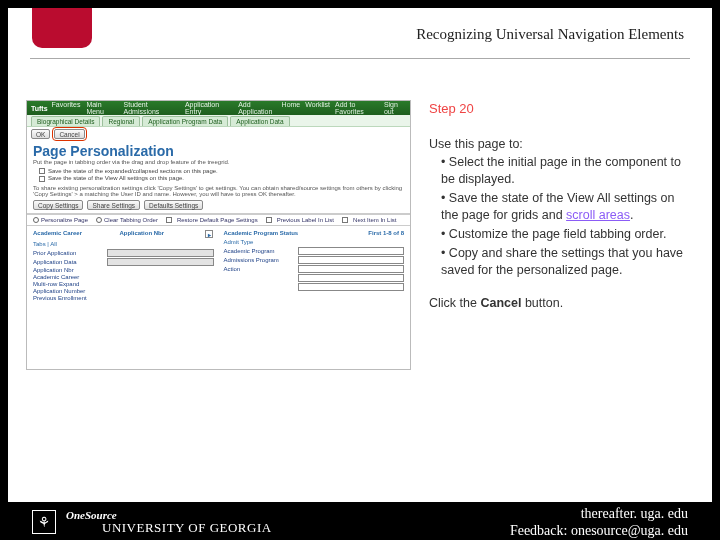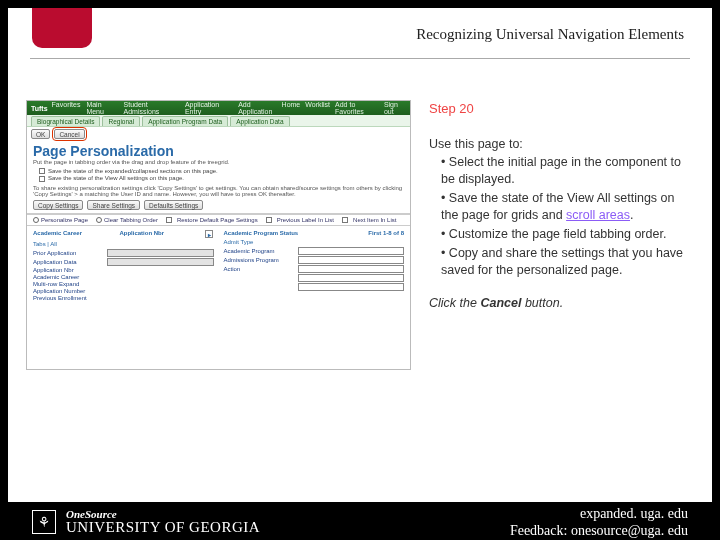--- a/index.html
+++ b/index.html
@@ -65,21 +65,21 @@
     font-size: 12.5px;
     line-height: 1.35;
   }
   .step-label {
     color: #ef4444;
     font-size: 13px;
     margin-bottom: 18px;
   }
   .instructions p { margin-bottom: 2px; }
   .instructions .bullet { margin-left: 12px; }
-  .click-line { margin-top: 16px; font-style: italic; }
+  .click-line { margin-top: 16px; }
   .underline { text-decoration: underline; color: #8b5cf6; }
 
   
   .appshot {
     width: 385px;
     height: 270px;
     border: 1px solid #bbb;
     background: #fff;
     font-size: 7px;
     color: #444;
@@ -198,21 +198,21 @@
   }
   .logo-seal {
     width: 24px; height: 24px;
     border: 1.8px solid #fff;
     display: flex; align-items: center; justify-content: center;
     margin-right: 10px;
     flex-shrink: 0;
   }
   .brand { line-height: 1; }
   .brand .b1 { font-style: italic; font-weight: bold; font-size: 11px; }
-  .brand .b2 { font-size: 15px; letter-spacing: 0.5px; }
+  .brand .b2 { font-size: 13px; letter-spacing: 0.5px; margin-left: 36px; }
   .footer-right {
     margin-left: auto;
     text-align: right;
     line-height: 1.25;
   }
 </style>
 </head>
 <body>
 
 <div class="slide">
@@ -362,16 +362,16 @@
 
 <div class="footer">
   <div class="logo-seal">
     <span>⚘</span>
   </div>
   <div class="brand">
     <div class="b1">OneSource</div>
     <div class="b2">UNIVERSITY OF GEORGIA</div>
   </div>
   <div class="footer-right">
-    <div>expanded. uga. edu</div>
+    <div>thereafter. uga. edu</div>
     <div>Feedback: onesource@uga. edu</div>
   </div>
 </div>
 
 </body></html>

